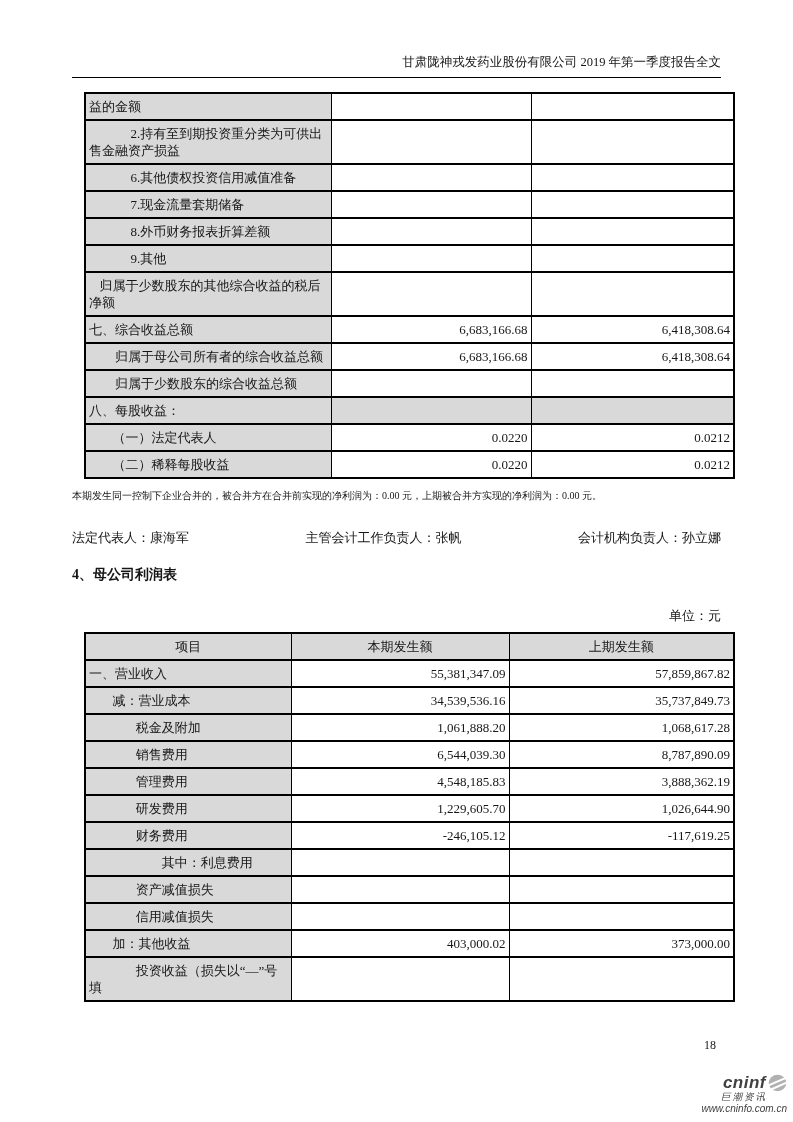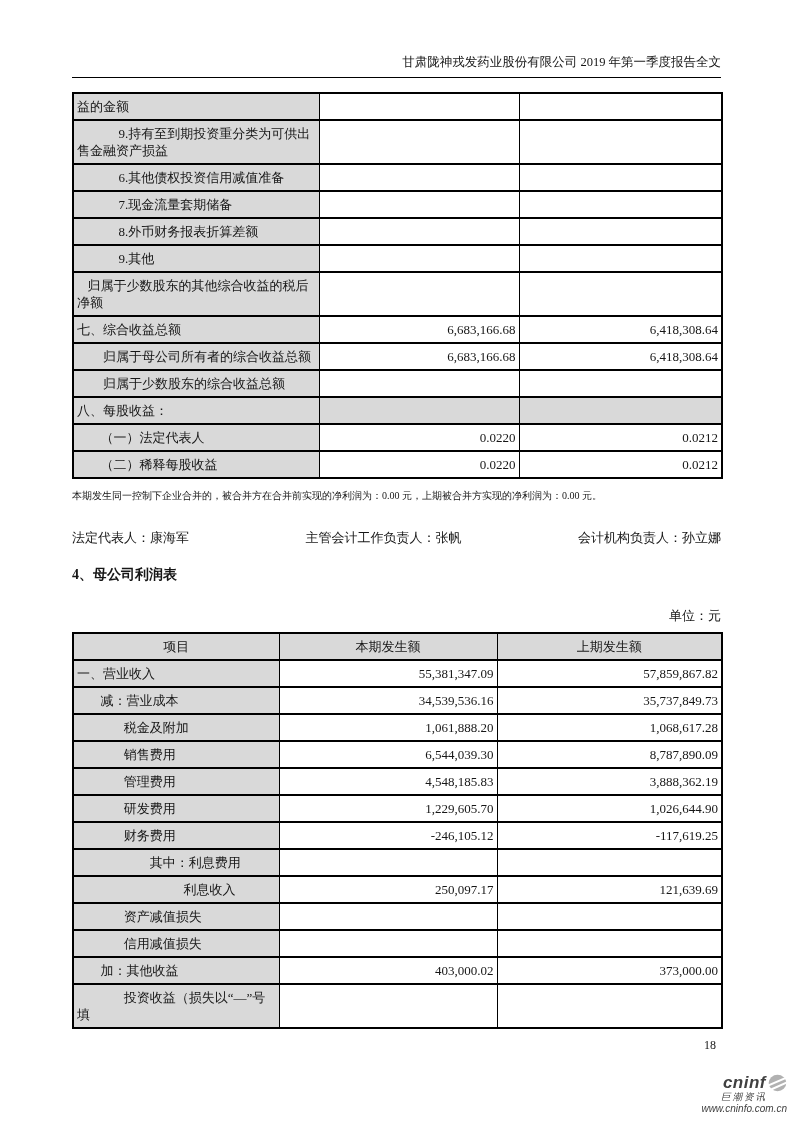--- a/index.html
+++ b/index.html
@@ -11,21 +11,21 @@
   .header-title {
     position:absolute; top:54px; right:72px;
     font-size:12.5px; white-space:nowrap;
   }
   .header-rule {
     position:absolute; top:77px; left:72px; width:649px;
     border-top:1.6px solid #000;
   }
   table.fin {
     border-collapse:collapse; table-layout:fixed; width:649px;
-    position:absolute; left:72px;
+    position:absolute; left:84px;
   }
   #table1 { top:92px; }
   #table2 { top:632px; }
   table.fin td, table.fin th {
     border:1px solid #000; border-top-width:2px; border-bottom-width:2px;
     font-size:13px; line-height:17px; padding:4px 3px;
     vertical-align:middle; overflow:hidden; word-break:break-all;
   }
   table.fin { border:2px solid #000; }
   td.label-cell { background:#d9d9d9; text-align:left; }
@@ -73,21 +73,21 @@
       <col style="width:200px">
       <col style="width:203px">
     </colgroup>
   <tbody id="t1-body">
       <tr>
         <td class="label-cell">益的金额</td>
         <td class="value-cell"></td>
         <td class="value-cell"></td>
       </tr>
       <tr>
-        <td class="label-cell" style="text-indent: 3.2em;">9.持有至到期投资重分类为可供出售金融资产损益</td>
+        <td class="label-cell" style="text-indent: 3.2em;">2.持有至到期投资重分类为可供出售金融资产损益</td>
         <td class="value-cell"></td>
         <td class="value-cell"></td>
       </tr>
       <tr>
         <td class="label-cell" style="text-indent: 3.2em;">6.其他债权投资信用减值准备</td>
         <td class="value-cell"></td>
         <td class="value-cell"></td>
       </tr>
       <tr>
         <td class="label-cell" style="text-indent: 3.2em;">7.现金流量套期储备</td>
@@ -201,25 +201,20 @@
         <td class="label-cell" style="text-indent: 3.6em;">财务费用</td>
         <td class="value-cell">-246,105.12</td>
         <td class="value-cell">-117,619.25</td>
       </tr>
       <tr>
         <td class="label-cell" style="text-indent: 5.6em;">其中：利息费用</td>
         <td class="value-cell"></td>
         <td class="value-cell"></td>
       </tr>
       <tr>
-        <td class="label-cell" style="text-indent: 8.2em;">利息收入</td>
-        <td class="value-cell">250,097.17</td>
-        <td class="value-cell">121,639.69</td>
-      </tr>
-      <tr>
         <td class="label-cell" style="text-indent: 3.6em;">资产减值损失</td>
         <td class="value-cell"></td>
         <td class="value-cell"></td>
       </tr>
       <tr>
         <td class="label-cell" style="text-indent: 3.6em;">信用减值损失</td>
         <td class="value-cell"></td>
         <td class="value-cell"></td>
       </tr>
       <tr>

